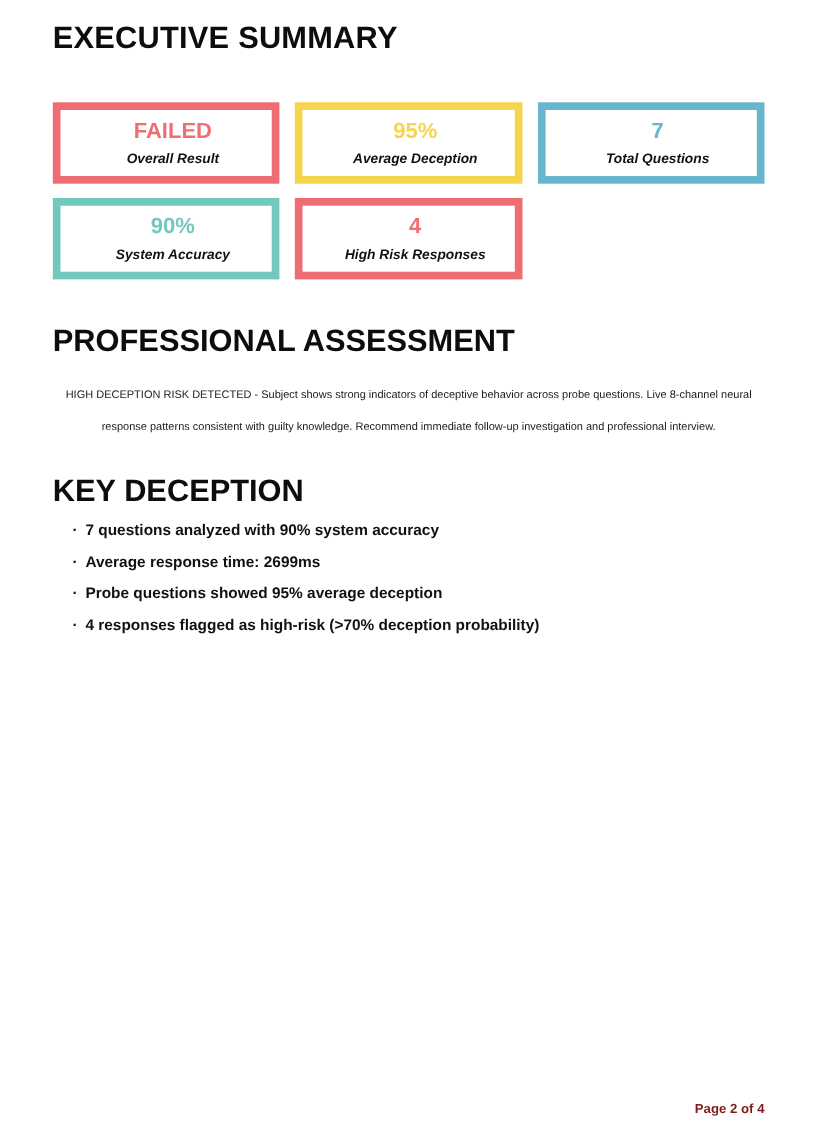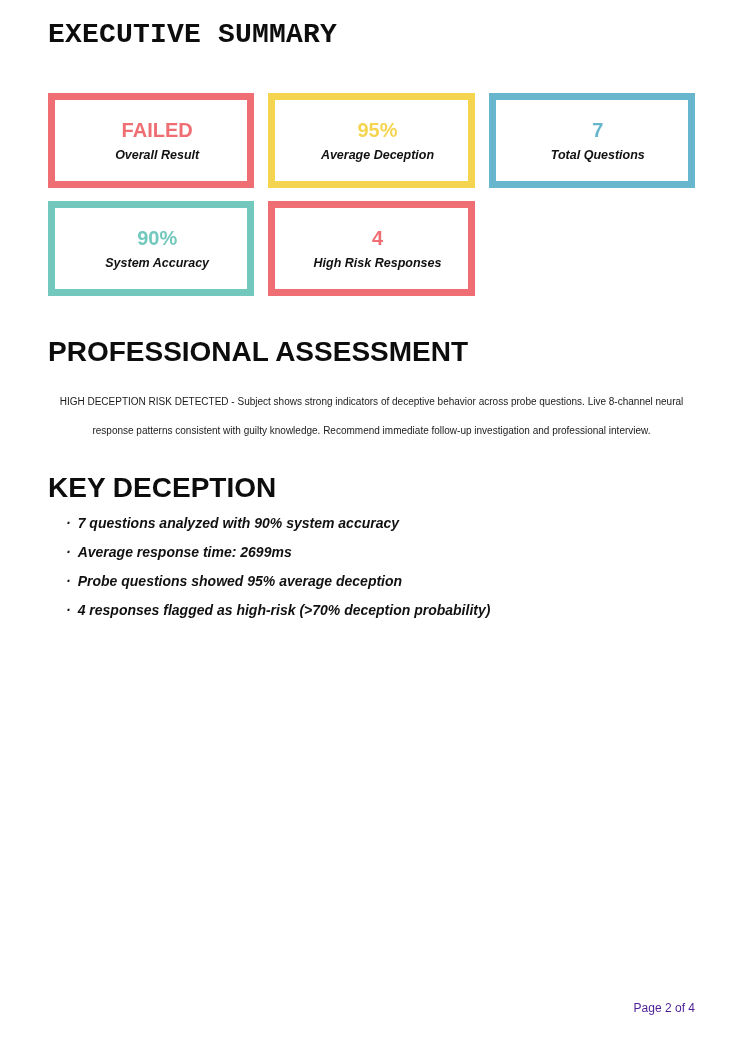--- a/index.html
+++ b/index.html
@@ -18,32 +18,31 @@
     padding: 18px 48px 0 48px;
     overflow: hidden;
   }
   .page-title {
     margin: 0;
     font-size: 28px;
     font-weight: 700;
     letter-spacing: 0.2px;
     line-height: 34px;
     color: #0d0d0d;
-    font-family: Liberation Mono, monospace;
   }
   .cards {
     margin-top: 41px;
     display: grid;
     grid-template-columns: repeat(3, 1fr);
     column-gap: 14px;
     row-gap: 13px;
   }
   .card {
     box-sizing: border-box;
-    height: 95px;
+    height: 74px;
     background: #ffffff;
     border: 7px solid var(--c, #cccccc);
     display: flex;
     flex-direction: column;
     align-items: center;
     justify-content: center;
     gap: 9px;
     padding-left: 12px;
   }
   .card-value {
@@ -73,39 +72,38 @@
     font-weight: 400;
     line-height: 28.5px;
     color: #1a1a1a;
     text-align: center;
   }
   .findings-heading { margin-top: 31px; }
   .findings-list {
     list-style: none;
     margin: 9px 0 0 0;
     padding: 0 0 0 18px;
-    font-style: italic;
   }
   .findings-list li {
     font-size: 14px;
     font-weight: 700;
     line-height: 29px;
     color: #111111;
   }
   .bullet-dot {
     font-weight: 700;
     margin-right: 7px;
   }
   .page-footer {
     position: absolute;
     top: 1001px;
     right: 48px;
     font-size: 12px;
-    color: #4c1d95;
-    font-weight: 400;
+    color: #7f1d1d;
+    font-weight: 700;
   }
 </style>
 </head>
 <body>
 
 <div class="page">
 
   <h1 class="page-title">EXECUTIVE SUMMARY</h1>
 
   <div class="cards">

